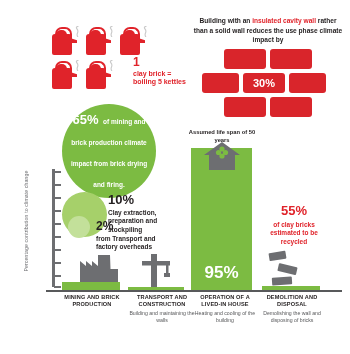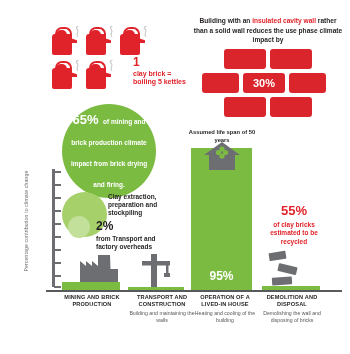--- a/index.html
+++ b/index.html
@@ -69,21 +69,21 @@
   
   .baseline{position:absolute;left:46px;top:290px;width:296px;height:1.6px;background:#58595b;}
 
   
   .bar-green{position:absolute;background:#7cbb42;}
   .bar1{left:62px;top:282px;width:58px;height:8px;}
   .bar2{left:128px;top:287px;width:56px;height:3px;}
   .bar3{left:191px;top:148px;width:61px;height:142px;}
   .bar4{left:262px;top:286px;width:58px;height:4px;}
   .bar3 .pct95{position:absolute;bottom:7px;left:0;width:100%;text-align:center;
-     color:#ffffff;font-size:12px;font-weight:bold;}
+     color:#ffffff;font-size:17px;font-weight:bold;}
 
   
   .house-cap{position:absolute;left:182px;top:129px;width:80px;text-align:center;
      font-size:5.8px;font-weight:bold;color:#231f20;line-height:1.35;}
   .house-icon{position:absolute;left:204px;top:142px;width:36px;height:28px;}
 
   
   .factory{position:absolute;left:80px;top:255px;width:42px;height:28px;}
   
   .crane{position:absolute;left:140px;top:252px;width:34px;height:36px;}
@@ -210,20 +210,21 @@
 
   <div class="circle88">
     <div class="inner">
       <span class="num">65%</span>
       <span class="txt">of mining and brick production climate impact from brick drying and firing.</span>
     </div>
   </div>
 
   <div class="circle10"></div>
   <div class="lbl10">
+    <span class="num">10%</span>
     <span class="txt">Clay extraction, preparation and stockpiling</span>
   </div>
 
   <div class="circle2"></div>
   <div class="lbl2">
     <span class="num">2%</span>
     <span class="txt">from Transport and factory overheads</span>
   </div>
 
   <div class="factory">

